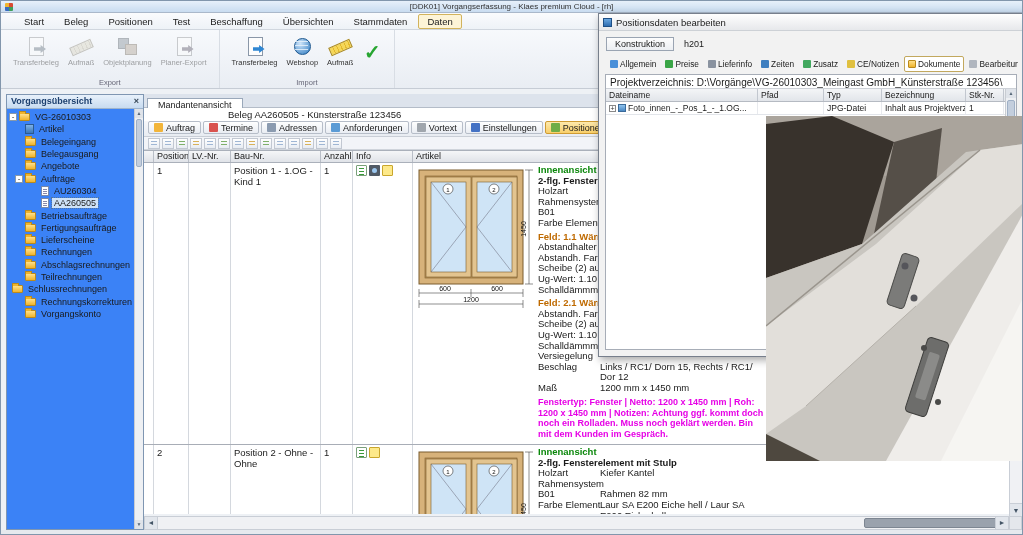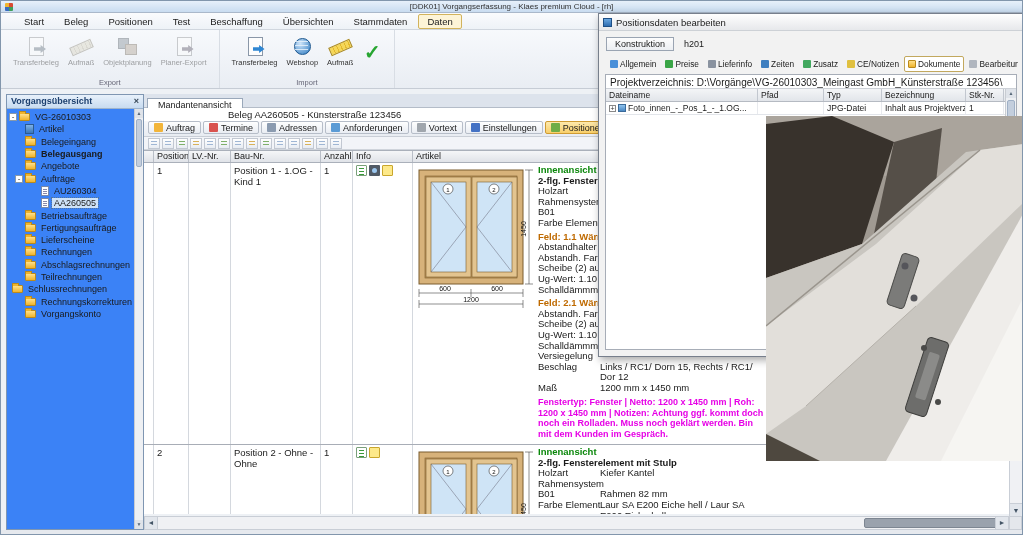--- a/index.html
+++ b/index.html
@@ -227,21 +227,21 @@
           <span class="tree-label">VG-26010303</span>
         </div>
         <div class="tree-row" style="padding-left: 18px;">
           <span class="tree-icon ti-journal"></span>
           <span class="tree-label">Artikel</span>
         </div>
         <div class="tree-row" style="padding-left: 18px;">
           <span class="tree-icon ti-folder"></span>
           <span class="tree-label">Belegeingang</span>
         </div>
-        <div class="tree-row" style="padding-left: 18px; font-weight: bold;">
+        <div class="tree-row" style="padding-left: 18px;">
           <span class="tree-icon ti-folder"></span>
           <span class="tree-label">Belegausgang</span>
         </div>
         <div class="tree-row" style="padding-left: 18px;">
           <span class="tree-icon ti-folder"></span>
           <span class="tree-label">Angebote</span>
         </div>
         <div class="tree-row" style="padding-left: 8px;">
           <span class="expander">-</span>
           <span class="tree-icon ti-folder-open"></span>

